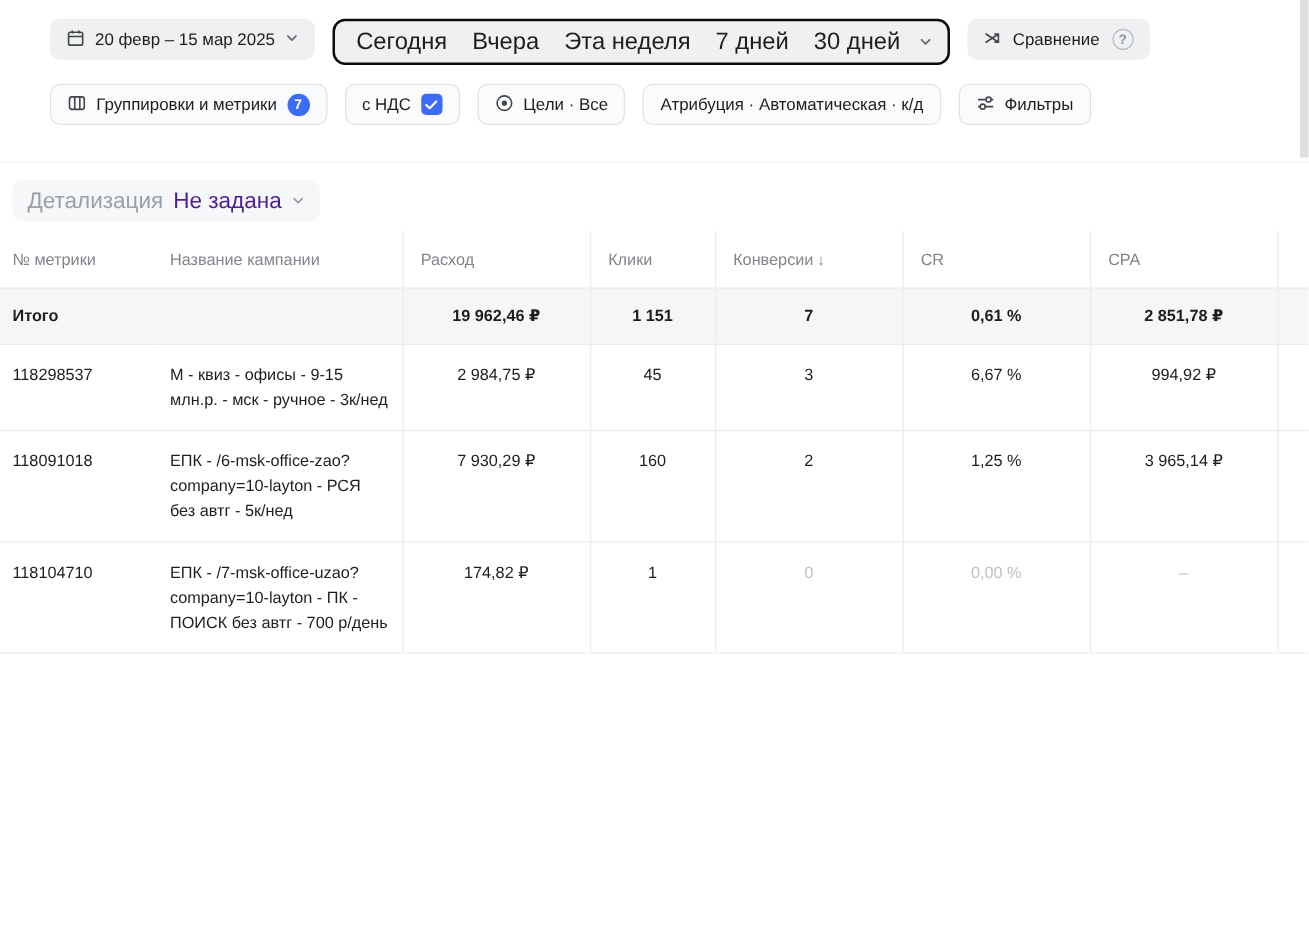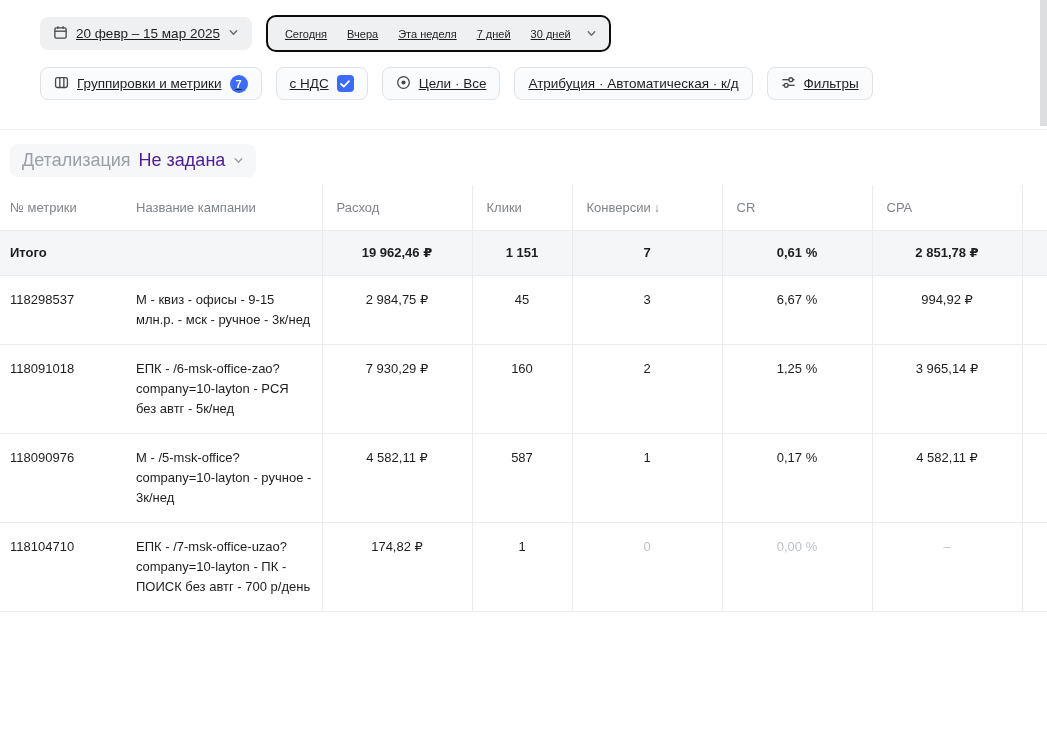--- a/index.html
+++ b/index.html
@@ -3,33 +3,33 @@
 <meta charset="utf-8">
 <style>
   * { margin:0; padding:0; box-sizing:border-box; }
   html,body { width:1047px; height:749px; }
   body {
     font-family:"Liberation Sans","DejaVu Sans",sans-serif;
     background:#ffffff; color:#1d1e20; overflow:hidden; position:relative;
   }
   
   .toolbar { padding:15px 40px 0 40px; }
-  .toolbar-row { display:flex; align-items:center; gap:14px; margin-bottom:15px;text-decoration:underline; }
+  .toolbar-row { display:flex; align-items:flex-start; gap:14px; margin-bottom:15px; }
   .pill {
     display:inline-flex; align-items:center; gap:8px; height:33px;
     padding:0 13px; background:#eef0f2; border:none; border-radius:8px;
     font-family:inherit; font-size:13.5px; color:#1d1e20; cursor:pointer; white-space:nowrap;
   }
   .pill--outlined { background:#fafbfc; border:1px solid #e0e3e6; }
   .quick-group {
     display:inline-flex; align-items:center; gap:2px; height:37px;
     padding:0 8px; background:#eef0f2; border:2px solid #0c0c0c; border-radius:10px;
   }
   .quick-item {
-    background:transparent; border:none; font-family:inherit; font-size:11px;
+    background:transparent; border:none; font-family:inherit; font-size:19px;
     color:#1d1e20; padding:0 9px; height:100%; cursor:pointer;
   }
   .icon-btn { background:transparent; border:none; cursor:pointer; display:inline-flex; align-items:center; padding:0 4px; }
   .q-circle {
     width:17px; height:17px; border-radius:50%; border:1.5px solid #b9bdc2;
     color:#8d9298; font-size:11px; font-weight:700; display:inline-flex;
     align-items:center; justify-content:center; margin-left:2px;
   }
   .badge {
     min-width:18px; height:18px; border-radius:50%; background:#3b6bf7; color:#fff;
@@ -107,20 +107,30 @@
       <button class="quick-item">Эта неделя</button>
       <button class="quick-item">7 дней</button>
       <button class="quick-item">30 дней</button>
       <button class="icon-btn">
         <svg width="11" height="11" viewBox="0 0 12 12">
             <path d="M2.5 4.2 6 7.8 9.5 4.2" fill="none" stroke="#6a6e72" stroke-width="1.6" stroke-linecap="round" stroke-linejoin="round"></path>
           </svg>
       </button>
     </div>
 
+    <button class="pill">
+      <span>
+        <svg width="15" height="15" viewBox="0 0 16 16" fill="none" stroke="#44474a" stroke-width="1.4" stroke-linecap="round" stroke-linejoin="round">
+            <path d="M2 11.5 L12.5 4.5 M12.5 4.5 h-3 M12.5 4.5 v3"></path>
+            <path d="M2 4.5 L12.5 11.5 M12.5 11.5 h-3 M12.5 11.5 v-3"></path>
+          </svg>
+      </span>
+      <span>Сравнение</span>
+      <span class="q-circle">?</span>
+    </button>
   </div>
 
   <div class="toolbar-row">
 
     <button class="pill pill--outlined">
       <span>
         <svg width="15" height="15" viewBox="0 0 16 16">
             <rect x="1.7" y="2.7" width="12.6" height="10.6" rx="2" fill="none" stroke="#44474a" stroke-width="1.4"></rect>
             <line x1="6.2" y1="2.7" x2="6.2" y2="13.3" stroke="#44474a" stroke-width="1.4"></line>
             <line x1="10.5" y1="2.7" x2="10.5" y2="13.3" stroke="#44474a" stroke-width="1.4"></line>
@@ -231,30 +241,20 @@
       <td class="id-cell">118091018</td>
       <td>ЕПК - /6-msk-office-zao?company=10-layton - РСЯ без автг - 5к/нед</td>
       <td class="num v-sep">7 930,29 ₽</td>
       <td class="num v-sep">160</td>
       <td class="num v-sep">2</td>
       <td class="num v-sep">1,25 %</td>
       <td class="num v-sep">3 965,14 ₽</td>
       <td class="v-sep"></td>
     </tr>
     <tr>
-      <td class="id-cell">118090976</td>
-      <td>М - /5-msk-office?company=10-layton - ручное - 3к/нед</td>
-      <td class="num v-sep">4 582,11 ₽</td>
-      <td class="num v-sep">587</td>
-      <td class="num v-sep">1</td>
-      <td class="num v-sep">0,17 %</td>
-      <td class="num v-sep">4 582,11 ₽</td>
-      <td class="v-sep"></td>
-    </tr>
-    <tr>
       <td class="id-cell">118104710</td>
       <td>ЕПК - /7-msk-office-uzao?company=10-layton - ПК - ПОИСК без автг - 700 р/день</td>
       <td class="num v-sep">174,82 ₽</td>
       <td class="num v-sep">1</td>
       <td class="num v-sep muted">0</td>
       <td class="num v-sep muted">0,00 %</td>
       <td class="num v-sep muted">–</td>
       <td class="v-sep"></td>
     </tr>
   </tbody>

